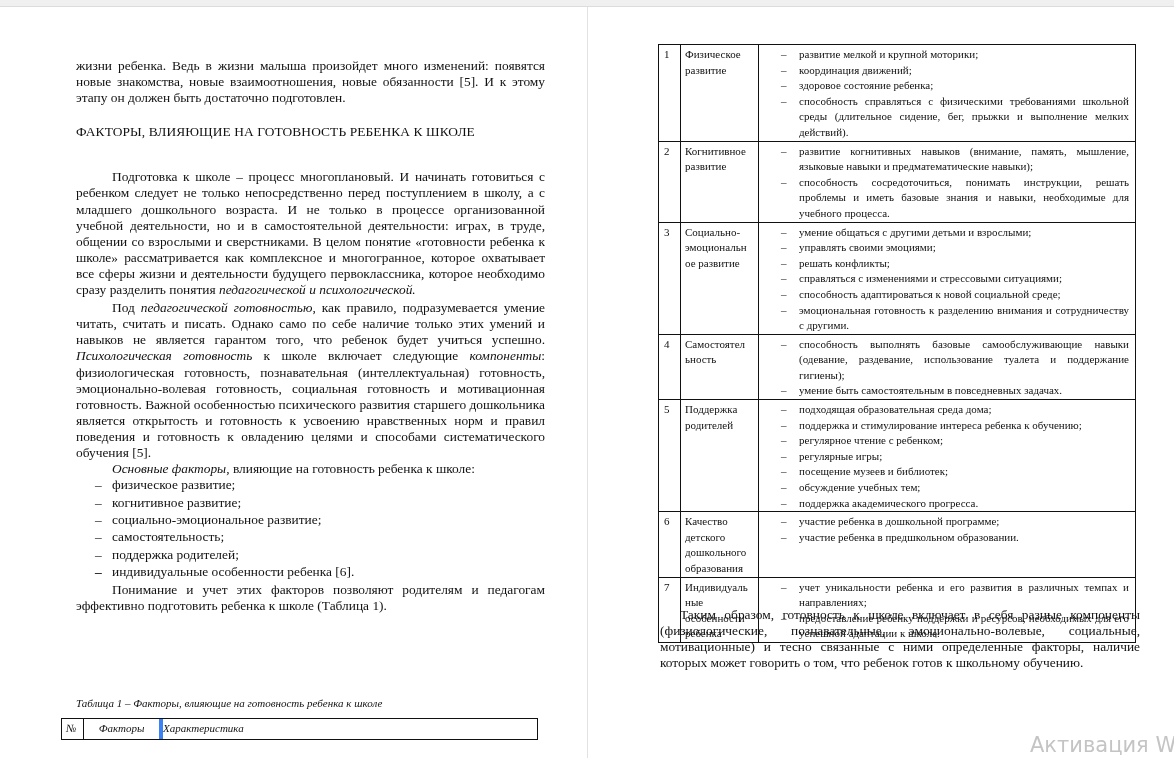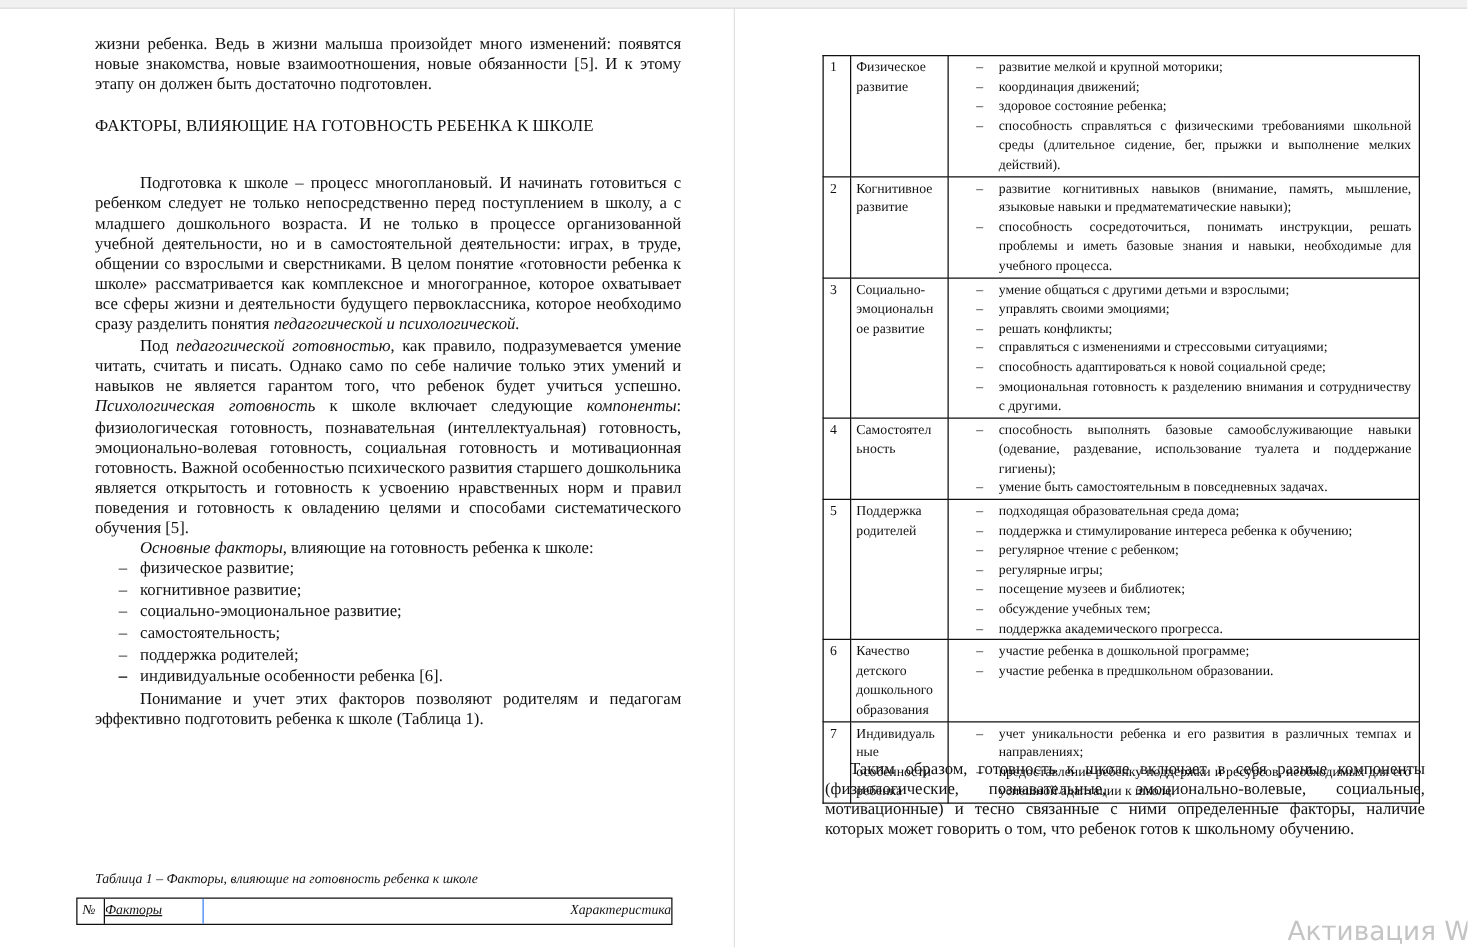--- a/index.html
+++ b/index.html
@@ -39,22 +39,22 @@
     .caption {
       position: absolute; left: 76px; top: 689px; font-style: italic;
       font-size: 11px;
     }
     .tbl-header {
       position: absolute; left: 61px; top: 718px; width: 477px; height: 22px;
       border: 1.3px solid #111; display: flex; font-style: italic; font-size: 11px;
       box-sizing: border-box;
     }
     .tbl-header .c1 { width: 22px; border-right: 1px solid #111; padding: 3px 0 0 4px; box-sizing: border-box; }
-    .tbl-header .c2 { width: 79px; border-right: 1px solid #3b82f6; text-align: left; padding-top: 3px; box-sizing: border-box; text-decoration: underline; }
-    .tbl-header .c3 { flex: 1; text-align: right; padding-top: 3px; }
+    .tbl-header .c2 { width: 79px; border-right: 4px solid #3b82f6; text-align: center; padding-top: 3px; box-sizing: border-box; }
+    .tbl-header .c3 { flex: 1; text-align: left; padding-top: 3px; }
 
     
     .factors-table {
       position: absolute; left: 70px; top: 37px; width: 478px;
       border-collapse: collapse; font-size: 11px; line-height: 15.6px;
     }
     .factors-table td {
       border: 1.2px solid #111; vertical-align: top; padding: 0;
     }
     .factors-table td.num { width: 22px; padding: 2px 0 0 5px; box-sizing: border-box; }
@@ -75,21 +75,21 @@
     }
     em { font-style: italic; }
   </style>
 </head>
 <body>
 
 <div class="topbar"></div>
 <div class="page-sep"></div>
 
 <div class="page page-left">
-  <div class="left-col" style="top:20px;">
+  <div class="left-col" style="top:51px;">
     <p class="p">жизни ребенка.  Ведь в жизни малыша произойдет много изменений: появятся новые знакомства, новые взаимоотношения, новые обязанности [5]. И к этому этапу он должен быть достаточно подготовлен.</p>
     <div class="heading">ФАКТОРЫ, ВЛИЯЮЩИЕ НА ГОТОВНОСТЬ РЕБЕНКА К ШКОЛЕ</div>
     <p class="p indent"><span>Подготовка к школе – процесс многоплановый. И начинать готовиться с ребенком следует не только непосредственно перед поступлением в школу, а с младшего дошкольного возраста. И не только в процессе организованной учебной деятельности, но и в самостоятельной деятельности: играх, в труде, общении со взрослыми и сверстниками. В целом понятие «готовности ребенка к школе» рассматривается как комплексное и многогранное, которое охватывает все сферы жизни и деятельности будущего первоклассника, которое необходимо сразу разделить понятия </span><em>педагогической и психологической.</em></p>
     <p class="p indent" style="margin-top:2px;"><span>Под </span><em>педагогической готовностью</em><span>, как правило, подразумевается умение читать, считать и писать. Однако само по себе наличие только этих умений и навыков не является гарантом того, что ребенок будет учиться успешно. </span><em>Психологическая готовность</em><span> к школе включает следующие </span><em>компоненты</em><span>: физиологическая готовность, познавательная (интеллектуальная) готовность, эмоционально-волевая готовность, социальная готовность и мотивационная готовность. Важной особенностью психического развития старшего дошкольника является открытость и готовность к усвоению нравственных норм и правил поведения и готовность к овладению целями и способами систематического обучения [5].</span></p>
     <p class="p indent"><em>Основные факторы</em><span>, влияющие на готовность ребенка к школе:</span></p>
     <ul class="dash-list">
       <li><span class="dash">–</span><span>физическое развитие;</span></li>
       <li><span class="dash">–</span><span>когнитивное развитие;</span></li>
       <li><span class="dash">–</span><span>социально-эмоциональное развитие;</span></li>
       <li><span class="dash">–</span><span>самостоятельность;</span></li>

